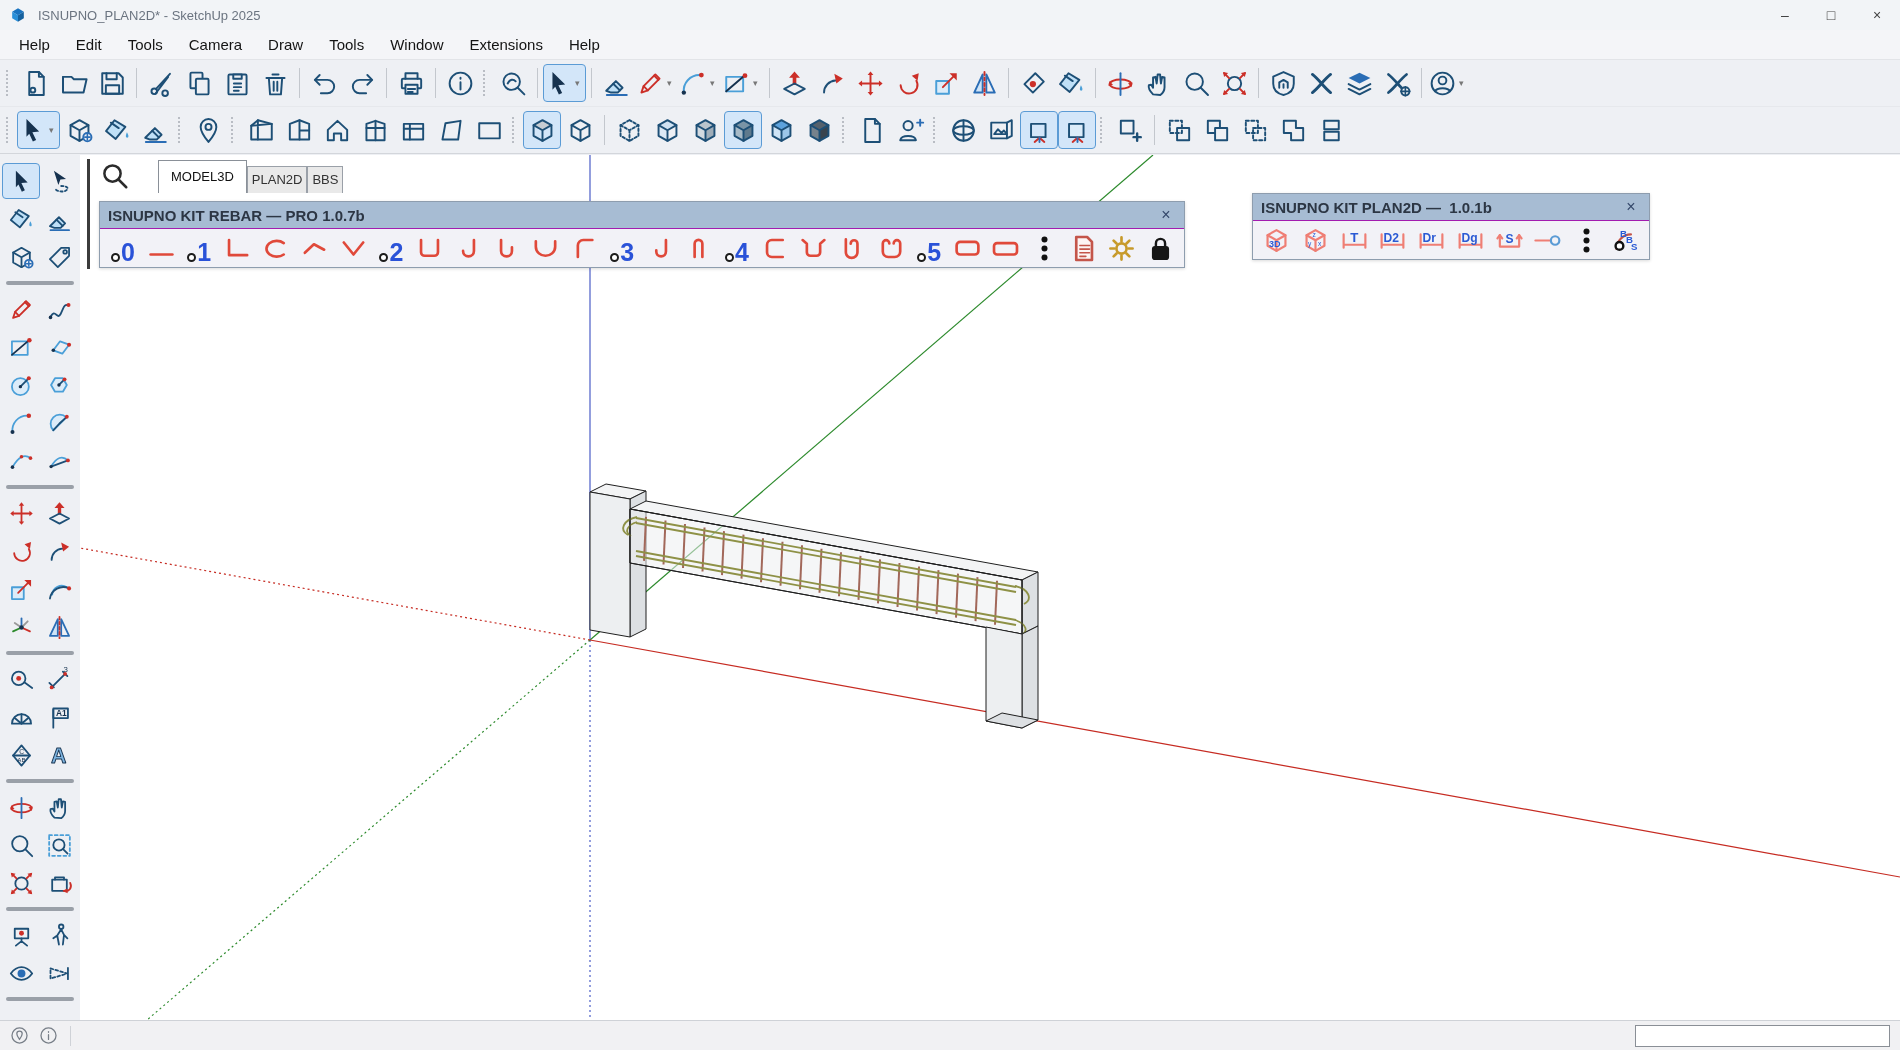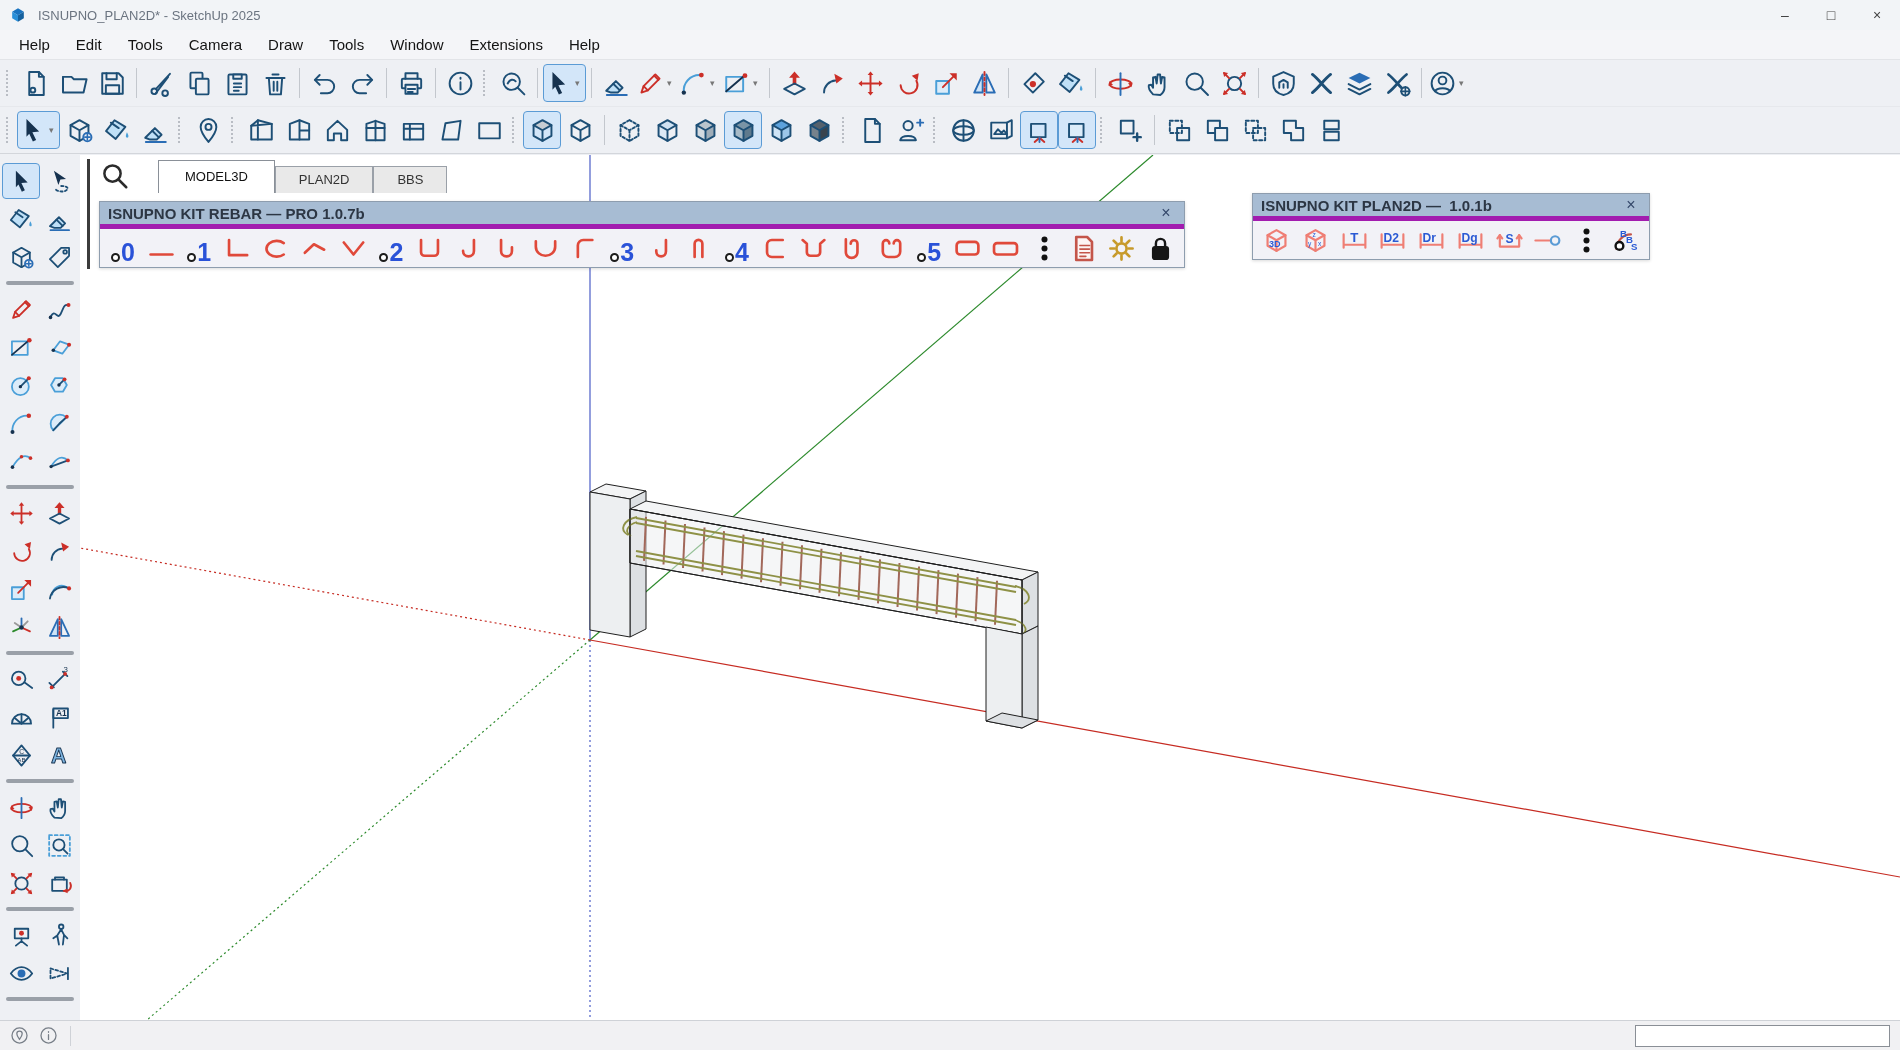--- a/index.html
+++ b/index.html
@@ -36,26 +36,26 @@
 
   
   .viewport { position:absolute; left:80px; top:155px; right:0; bottom:30px; background:#ffffff; }
   .viewport svg.scene { position:absolute; left:0; top:0; }
   .edge-line { position:absolute; left:7px; top:4px; width:3px; height:110px; background:#3c3c3c; }
 
   
   .tabstrip { position:absolute; left:20px; top:4px; display:flex; align-items:flex-end; height:34px; }
   .tab-search { width:30px; height:30px; margin-right:28px; align-self:center; }
   .tab-search svg { width:100%; height:100%; fill:none; stroke:#2b2b2b; stroke-width:2; stroke-linecap:round; }
-  .tab { border:1px solid #9aa0a8; background:#e9e9e9; color:#333; font-size:13px; padding:5px 23px 6px; border-bottom:none; }
-  .tab.active { background:#ffffff; padding:8px 26px 9px; color:#111; border-color:#8a9098; }
+  .tab { border:1px solid #9aa0a8; background:#e9e9e9; color:#333; font-size:13px; padding:5px 4px 6px; border-bottom:none; }
+  .tab.active { background:#ffffff; padding:8px 12px 9px; color:#111; border-color:#8a9098; }
 
   
   .float { position:absolute; border:1px solid #8e9dae; background:#f2f2f7; box-shadow:0 1px 3px rgba(0,0,0,.15); }
-  .float-head { height:27px; background:#a7bcd3; border-bottom:5px solid #a21caf; display:flex; align-items:center; padding:0 8px; }
+  .float-head { height:27px; background:#a7bcd3; border-bottom:1px solid #a21caf; display:flex; align-items:center; padding:0 8px; }
   .float-title { font-size:15px; font-weight:bold; color:#2c3644; flex:1; white-space:pre; }
   .float-close { font-size:16px; color:#35486b; width:20px; text-align:center; }
   .float-body { height:38px; display:flex; align-items:center; padding:0 8px; justify-content:space-between; }
   .float-body .tbtn { height:32px; min-width:30px; }
   .rebar-bar .icn svg { stroke:#e0493a; stroke-width:2.2; }
   .plan2d-bar .icn svg { stroke:#ef7e74; stroke-width:1.8; }
   .rbnum { display:inline-flex; align-items:flex-end; }
   .rbnum .rdot { width:9px; height:9px; border:2.4px solid #1c1c1c; border-radius:50%; background:#fff; margin-bottom:1px; }
   .rbnum b { font-size:25px; line-height:22px; font-weight:bold; color:#2a52d8; margin-left:1px; }
 

